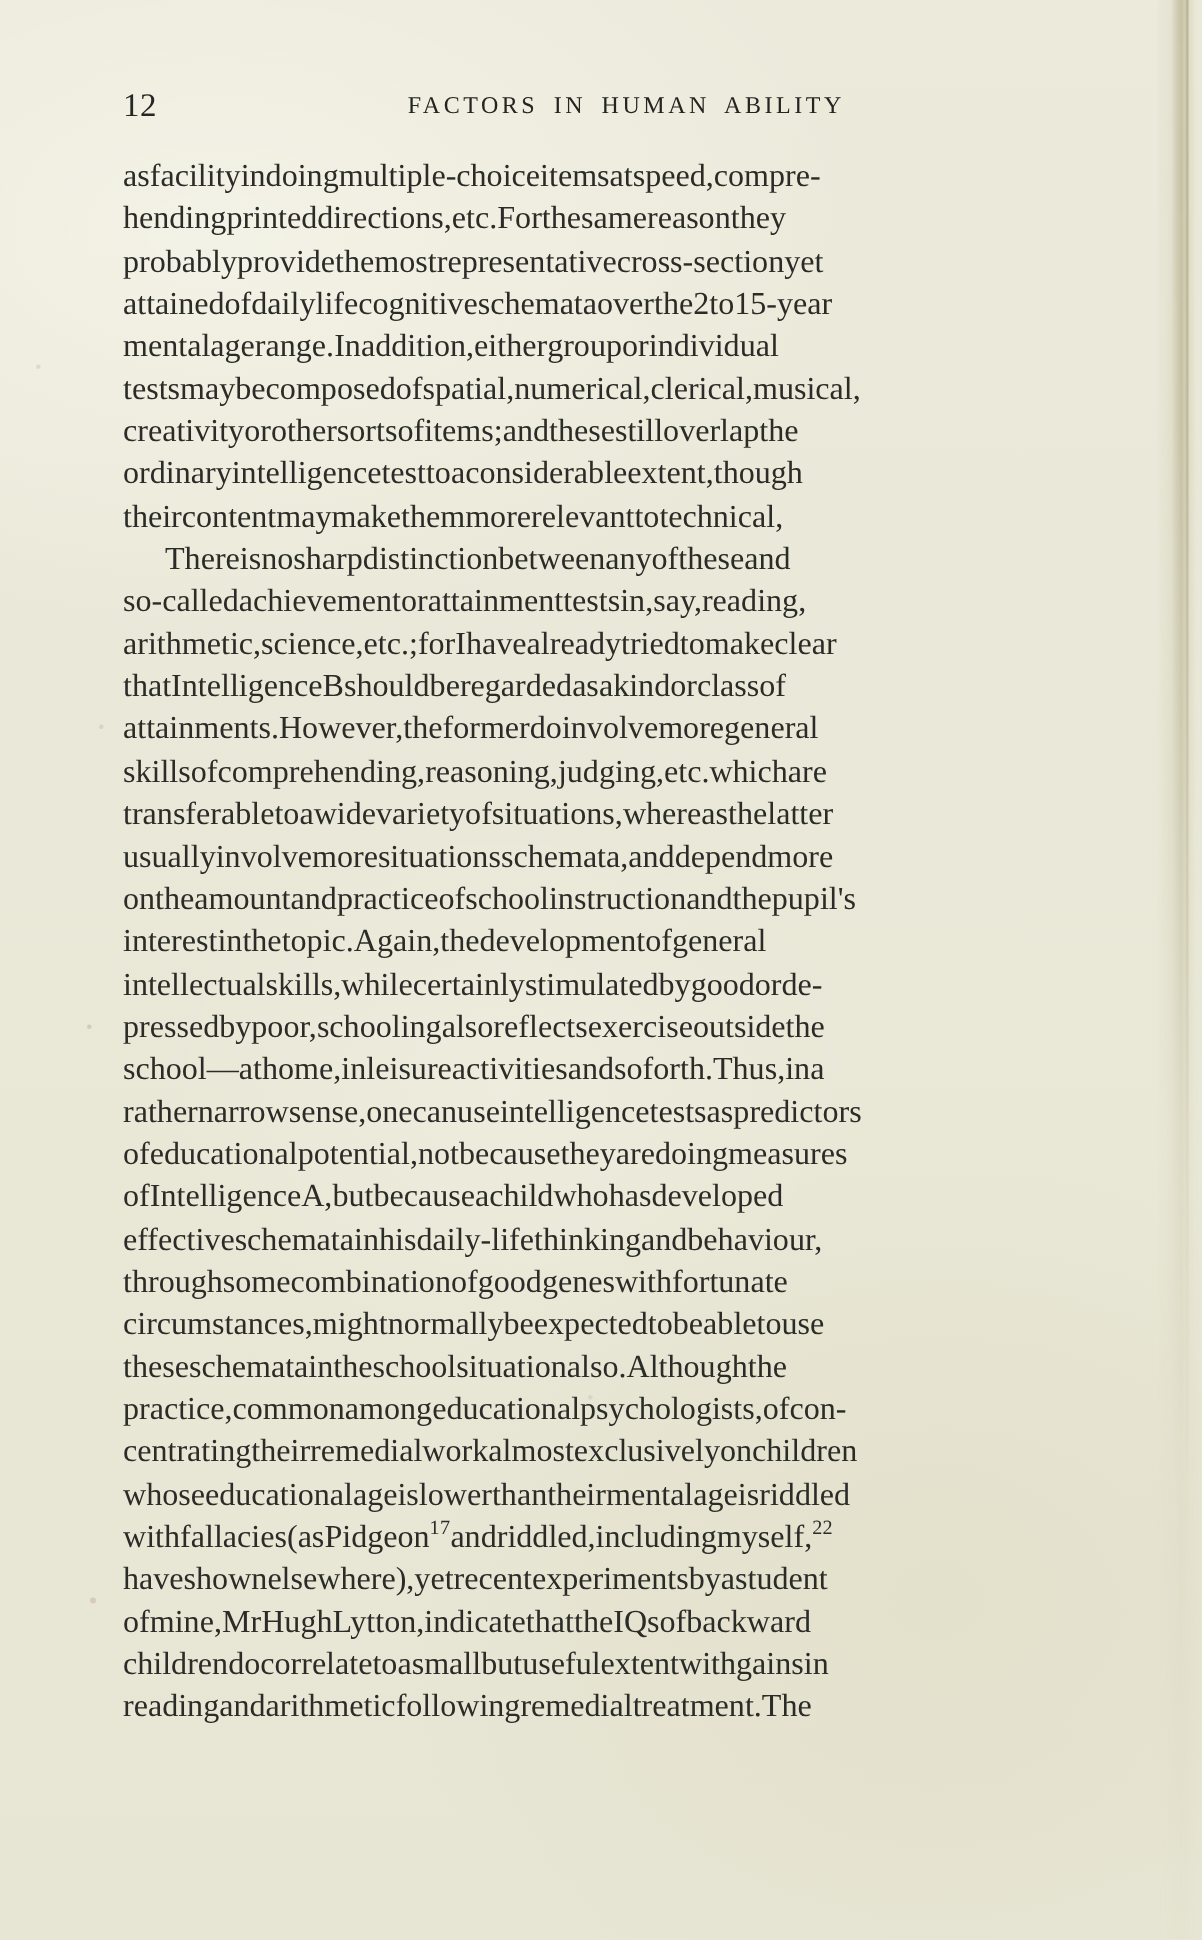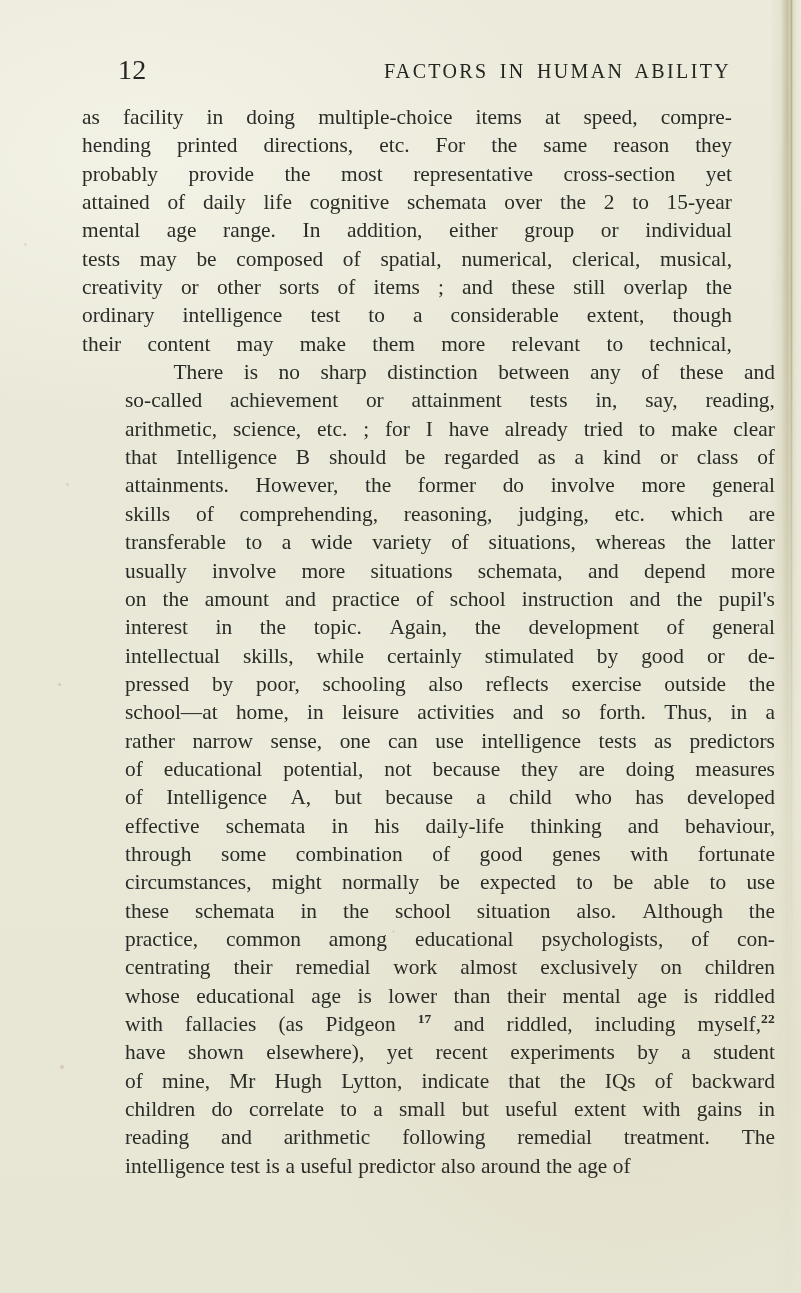--- a/index.html
+++ b/index.html
@@ -127,36 +127,35 @@
     left: 82px;
     top: 57px;
     width: 649px;
     height: 26px;
   }
 
   #folio {
     position: absolute;
     left: 0;
     top: 0;
-    font-size: 28px;
+    font-size: 22px;
     line-height: 26px;
     color: #262724;
     letter-spacing: 0.3px;
-    margin-left: 36px;
   }
 
   #head-title {
     position: absolute;
     left: 0;
     top: 2px;
     width: 649px;
-    text-align: right;
+    text-align: center;
     padding-left: 22px;
     box-sizing: border-box;
-    font-size: 20px;
+    font-size: 16px;
     line-height: 24px;
     color: #242521;
     letter-spacing: 2.35px;
     word-spacing: 4px;
     text-transform: uppercase;
     font-variant: small-caps;
   }
 
   
   #text-block {
@@ -184,40 +183,38 @@
 
   
   .ln {
     display: block;
     white-space: nowrap;
   }
 
   
   .ln.j {
     display: flex;
-    justify-content: space-between;
     width: 650px;
   }
 
   .ln.j > span {
     white-space: pre;
   }
 
   
   .ln.last {
     display: block;
     white-space: pre;
   }
 
   sup.fn {
     font-size: 0.63em;
     vertical-align: super;
     line-height: 0;
     letter-spacing: 0.2px;
-    font-weight: bold;
   }
 
   .ind-space {
     display: inline-block;
     width: 28px;
   }
 </style>
 </head>
 <body>
 
@@ -338,21 +335,21 @@
           <span>content</span>
           <span>may</span>
           <span>make</span>
           <span>them</span>
           <span>more</span>
           <span>relevant</span>
           <span>to</span>
           <span>technical,</span>
         </span>
       </p>
-    <p class="para indent" style="text-indent: 0px; margin-left: 43px;">
+    <p class="para indent" style="text-indent: 0px;">
         <span class="ln j">
           <span class="ind-space"></span>
           <span>There</span>
           <span>is</span>
           <span>no</span>
           <span>sharp</span>
           <span>distinction</span>
           <span>between</span>
           <span>any</span>
           <span>of</span>
@@ -659,18 +656,17 @@
         </span>
         <span class="ln j">
           <span>reading</span>
           <span>and</span>
           <span>arithmetic</span>
           <span>following</span>
           <span>remedial</span>
           <span>treatment.</span>
           <span>The</span>
         </span>
-        <span class="ln last"><span>intelligence test is a useful predictor also around the age of</span></span>
       </p>
 
   </article>
 
 </div>
 
 </body></html>

